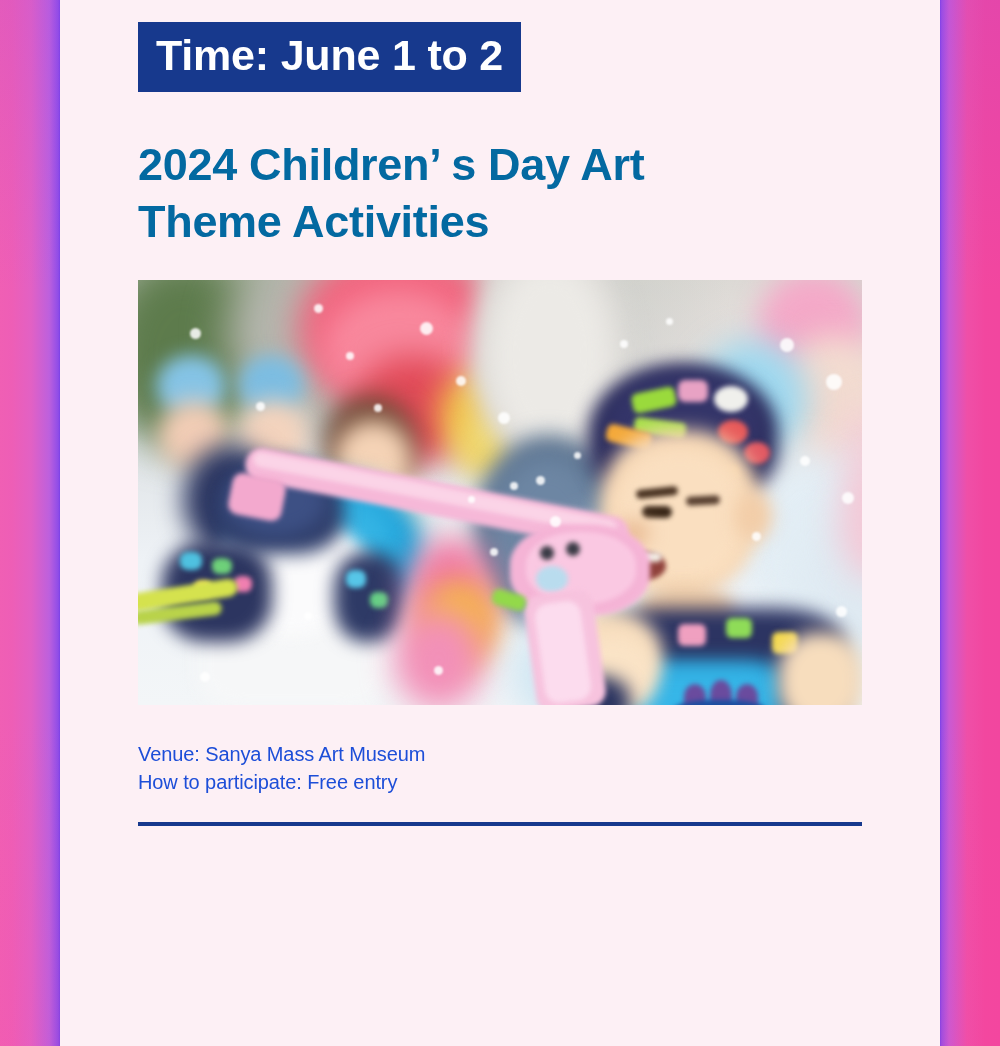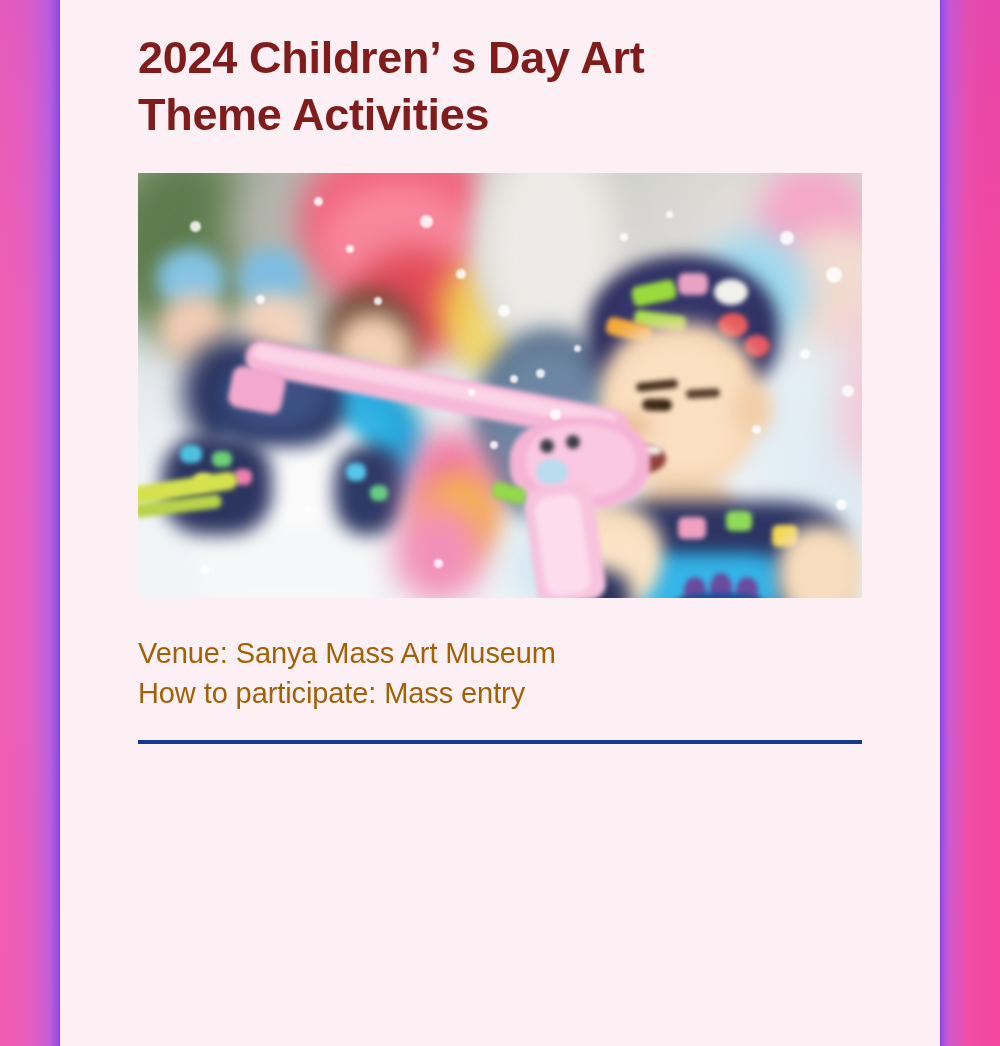--- a/index.html
+++ b/index.html
@@ -96,26 +96,26 @@
     font-weight: bold;
     letter-spacing: -0.2px;
     line-height: 1;
     padding: 12px 18px 15px 18px;
     margin-top: 22px;
     white-space: nowrap;
   }
 
   
   .headline {
-    color: #7f1d1d;
+    color: #0369a1;
     font-size: 45px;
     font-weight: bold;
     line-height: 1.27;
     letter-spacing: -0.3px;
-    margin-top: 29px;
+    margin-top: 44px;
     max-width: 660px;
   }
 
   
   .photo {
     position: relative;
     width: 724px;
     height: 425px;
     margin-top: 30px;
     overflow: hidden;
@@ -152,22 +152,22 @@
     filter: blur(9px);
   }
   .crisp {
     position: absolute;
     filter: blur(2.5px);
   }
 
   
   .info {
     margin-top: 36px;
-    color: #a16207;
-    font-size: 29px;
+    color: #1d4ed8;
+    font-size: 20px;
     line-height: 1.37;
     letter-spacing: -0.1px;
   }
 
   
   .divider {
     margin-top: 26px;
     width: 724px;
     height: 4px;
     background: #17398d;
@@ -187,20 +187,21 @@
 <body>
 
 <div class="page">
 
   <div class="edge-bar left"></div>
   <div class="edge-bar right"></div>
 
   <div class="card">
     <div class="content">
 
+      <div class="date-banner">Time: June 1 to 2</div>
 
       <div class="headline">2024 Children’ s Day Art Theme Activities</div>
 
       
       <div class="photo">
         <div class="layer ph-bg"></div>
 
         <div class="layer">
 
           <div class="blob" style="left:-30px;top:-20px;width:150px;height:190px;background:#5d7b4c;filter:blur(20px);"></div>
@@ -369,21 +370,21 @@
           <div class="drop" style="left:62px;top:392px;width:10px;height:10px;"></div>
           <div class="drop" style="left:296px;top:386px;width:9px;height:9px;"></div>
           <div class="drop" style="left:698px;top:326px;width:11px;height:11px;"></div>
           <div class="drop" style="left:482px;top:60px;width:8px;height:8px;"></div>
           <div class="drop" style="left:528px;top:38px;width:7px;height:7px;"></div>
         </div>
       </div>
 
       <div class="info">
         <div>Venue: Sanya Mass Art Museum</div>
-        <div>How to participate: Mass entry</div>
+        <div>How to participate: Free entry</div>
       </div>
 
       <div class="divider"></div>
 
 
     </div>
   </div>
 </div>
 
 </body></html>

